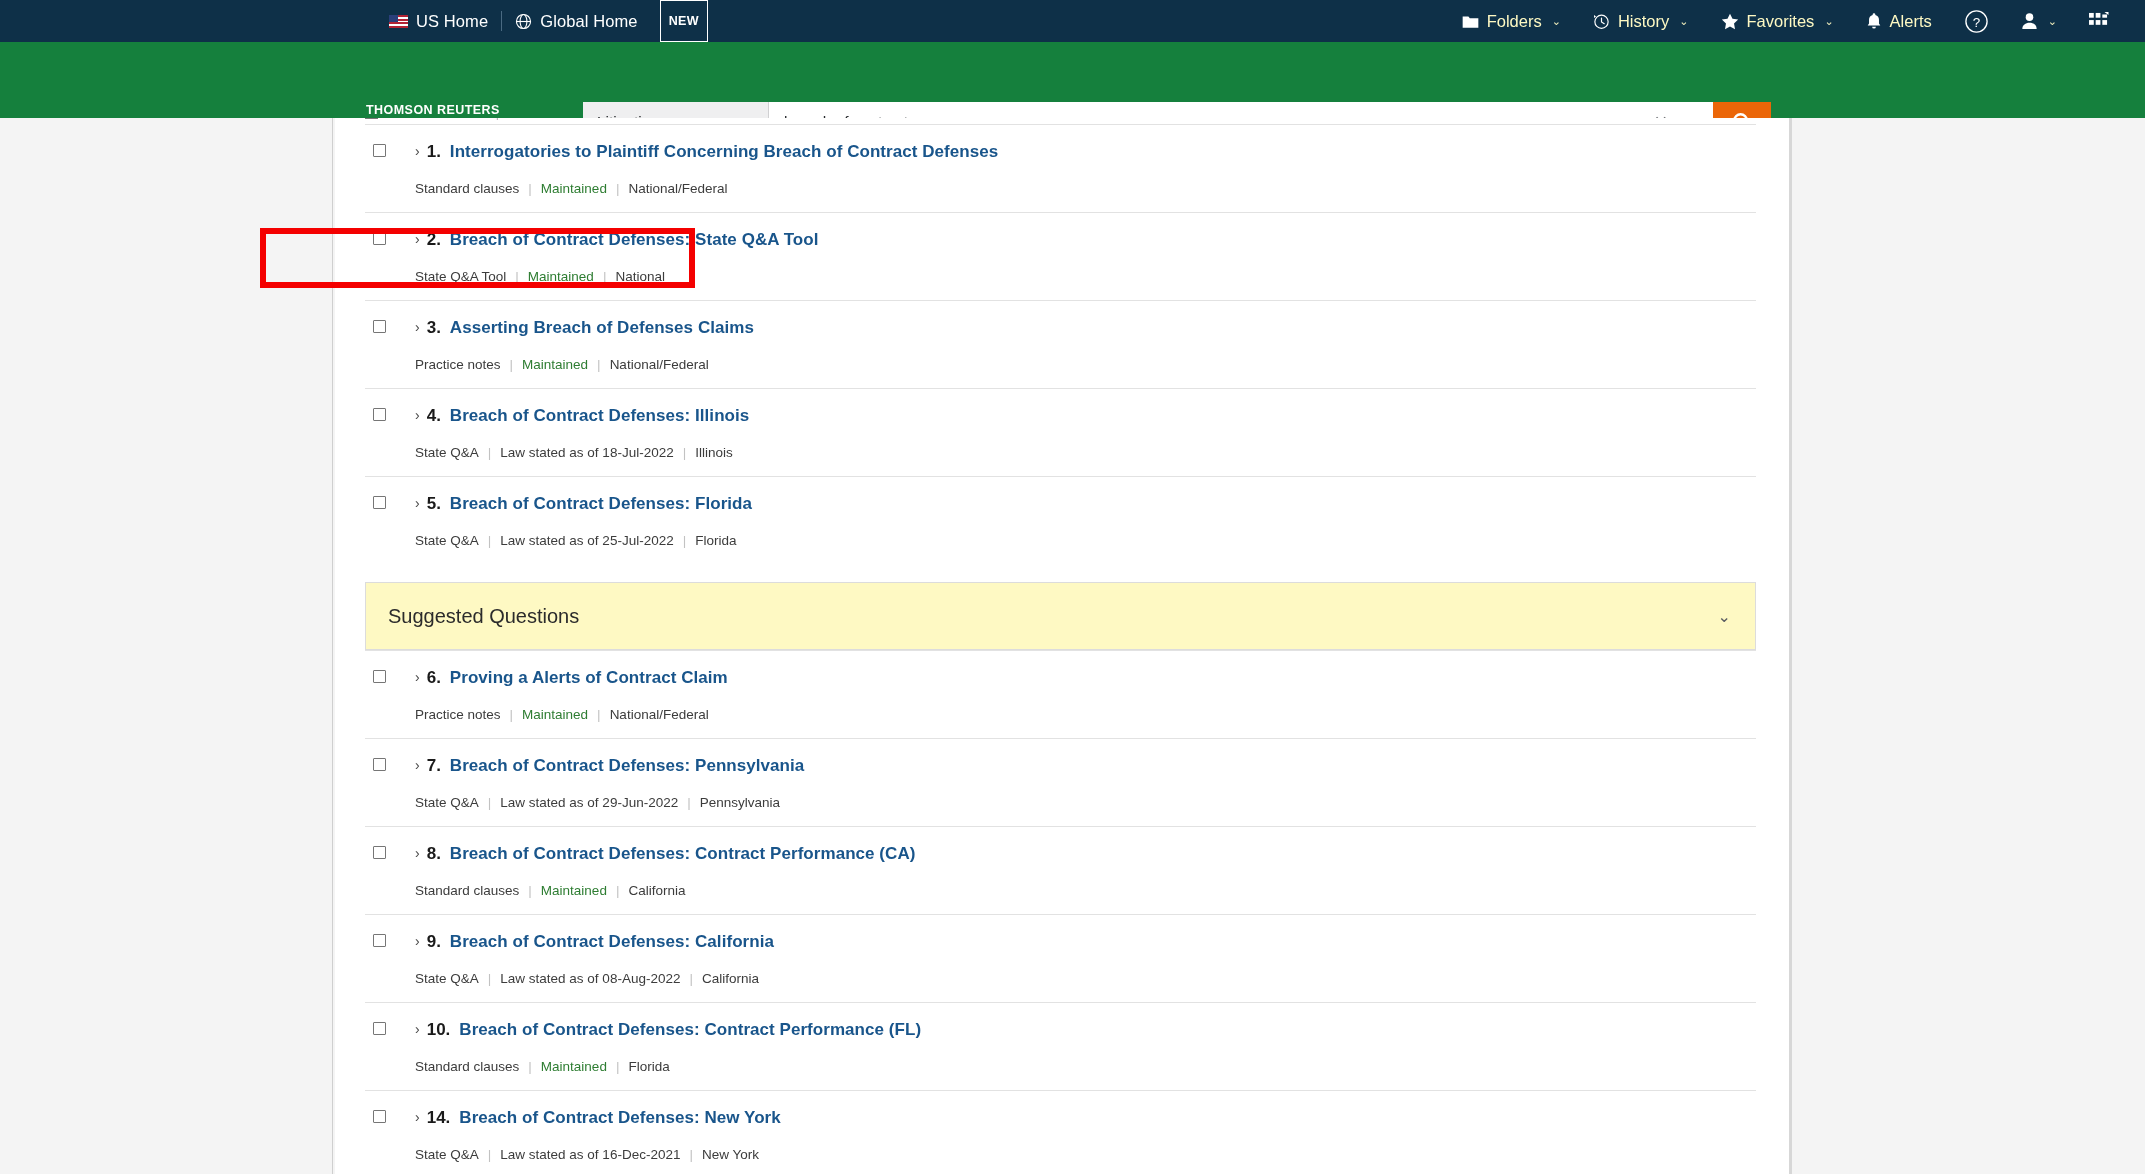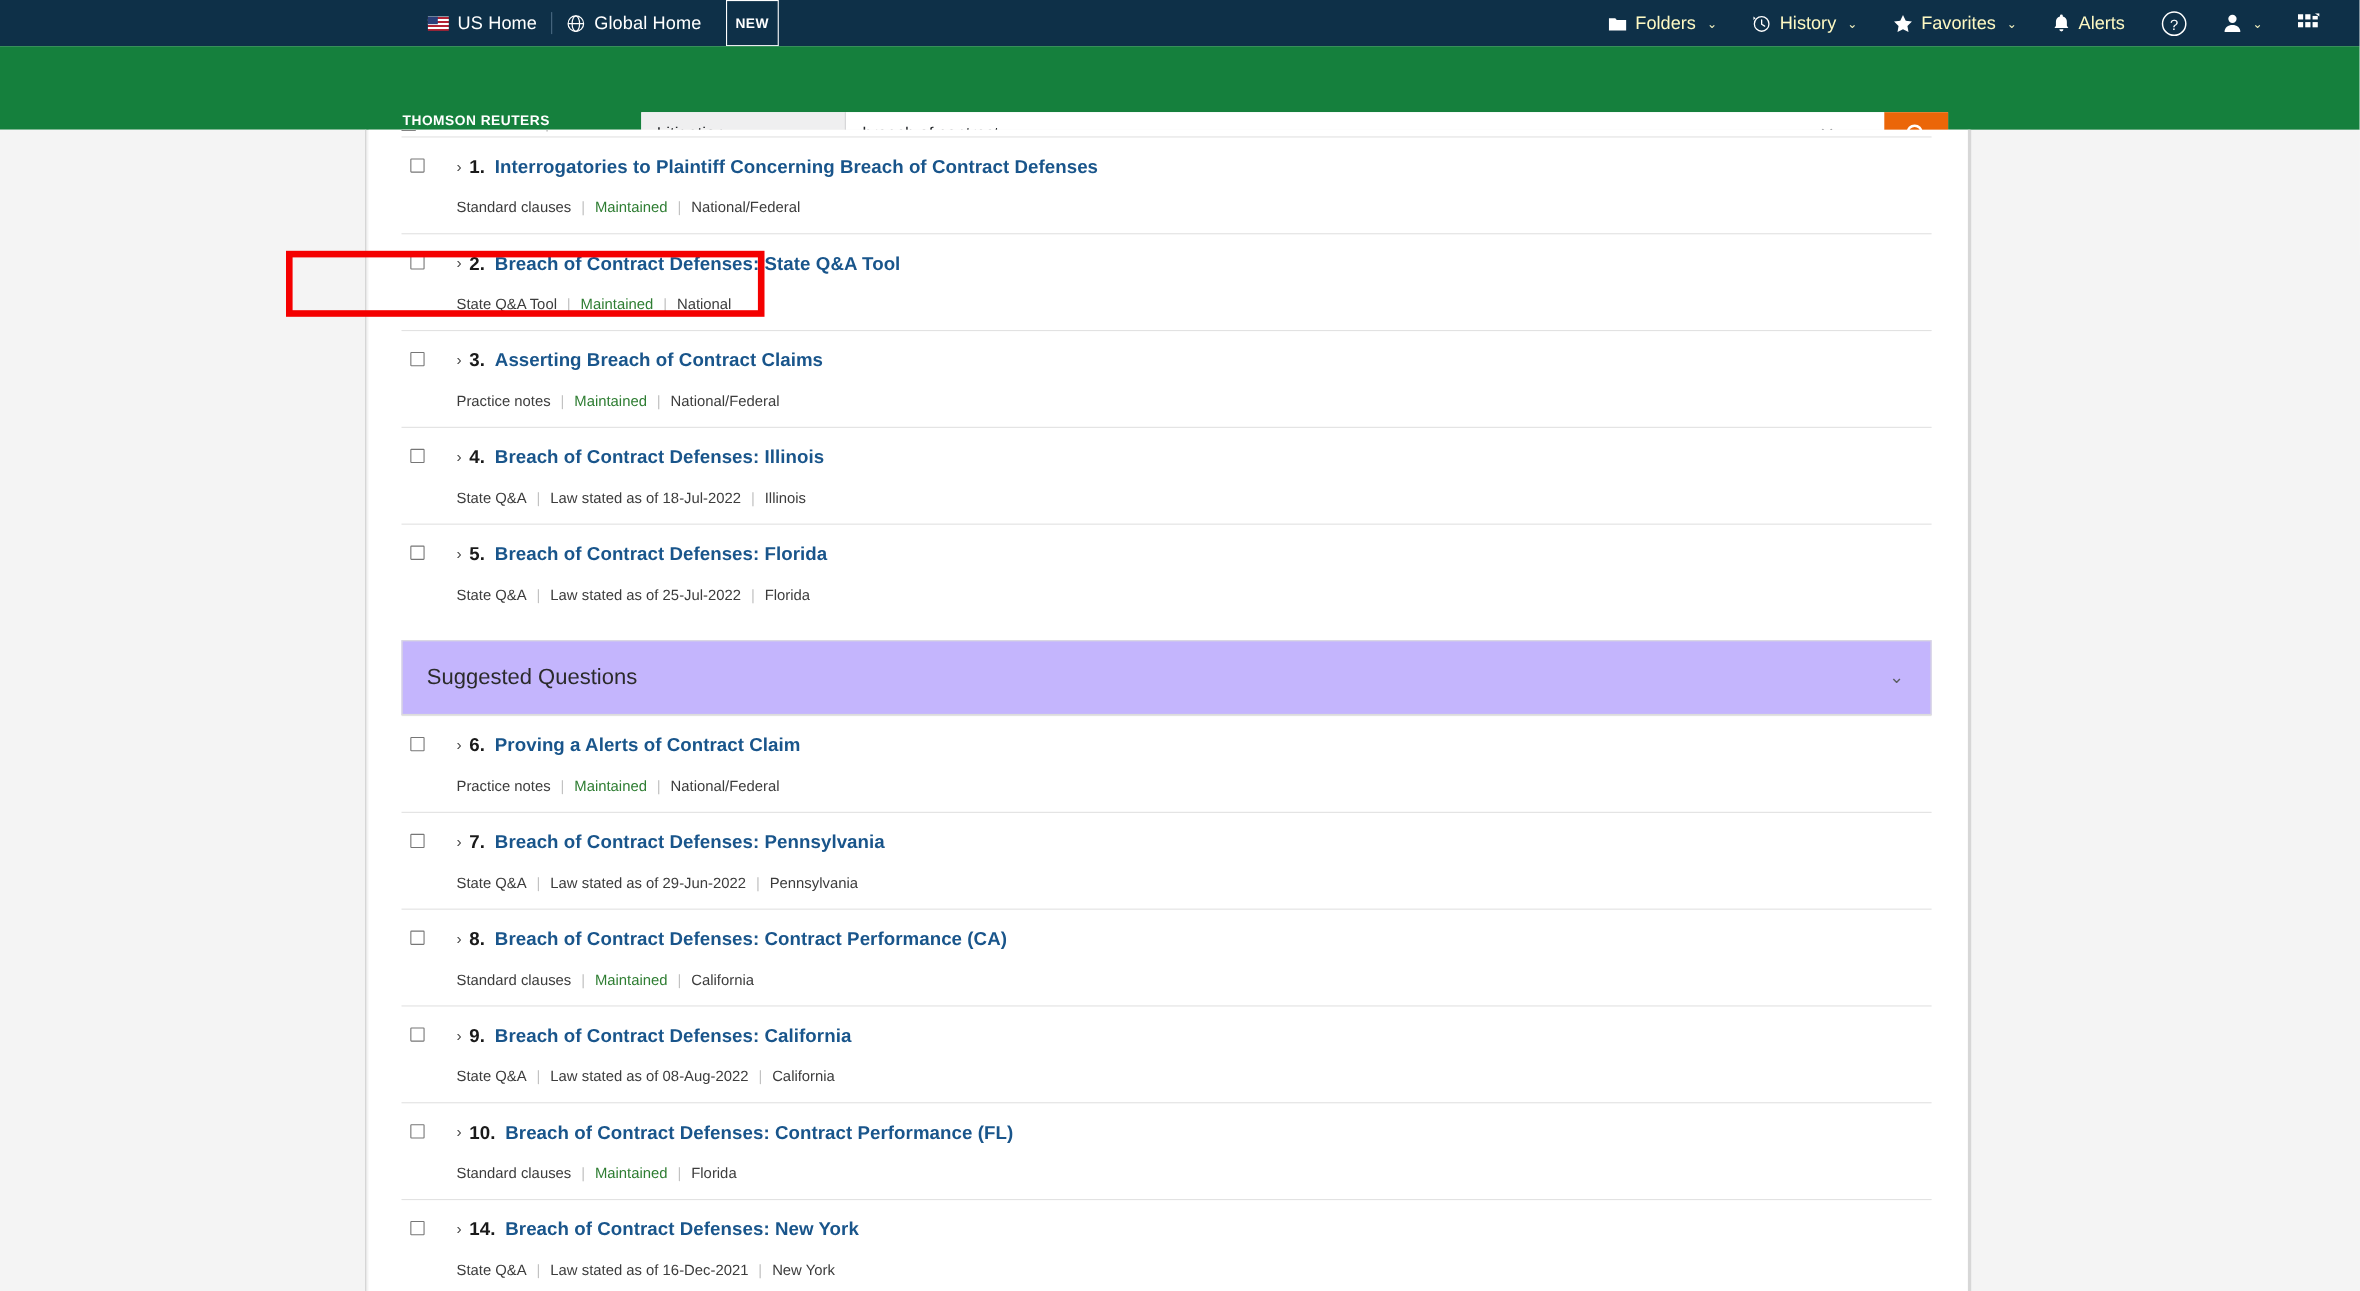--- a/index.html
+++ b/index.html
@@ -131,21 +131,21 @@
   .maintained{ color:#2e7d32; }
 
   
   .highlight{
     position:absolute; left:260px; top:228px; width:435px; height:60px;
     border:6px solid #f40000; pointer-events:none; z-index:40;
   }
 
   
   .sqcard{
-    margin:18px 35px 0 30px; border:1px solid #dcdcdc; background:#c4b5fd;
+    margin:18px 35px 0 30px; border:1px solid #dcdcdc; background:#fef9c3;
     height:68px; display:flex; align-items:center; justify-content:space-between;
     padding:0 24px 0 22px;
   }
   .sqtitle{ font-size:20px; color:#2b2b2b; }
   .sqchev{ font-size:16px; color:#5b5e62; cursor:pointer; }
 </style>
 </head>
 <body>
 
 <div class="topbar">
@@ -316,21 +316,21 @@
           <span class="msep">|</span>
           <span>National</span>
         </div>
       </div>
 
       <div class="row">
         <span class="rowbox"></span>
         <div class="titleline">
           <span class="caret">›</span>
           <span class="num">3.</span>
-          <span class="title">Asserting Breach of Contract Claims</span>
+          <span class="title">Asserting Breach of Defenses Claims</span>
         </div>
         <div class="meta">
           <span>Practice notes</span>
           <span class="msep">|</span>
           <span class="maintained">Maintained</span>
           <span class="msep">|</span>
           <span>National/Federal</span>
         </div>
       </div>
 

